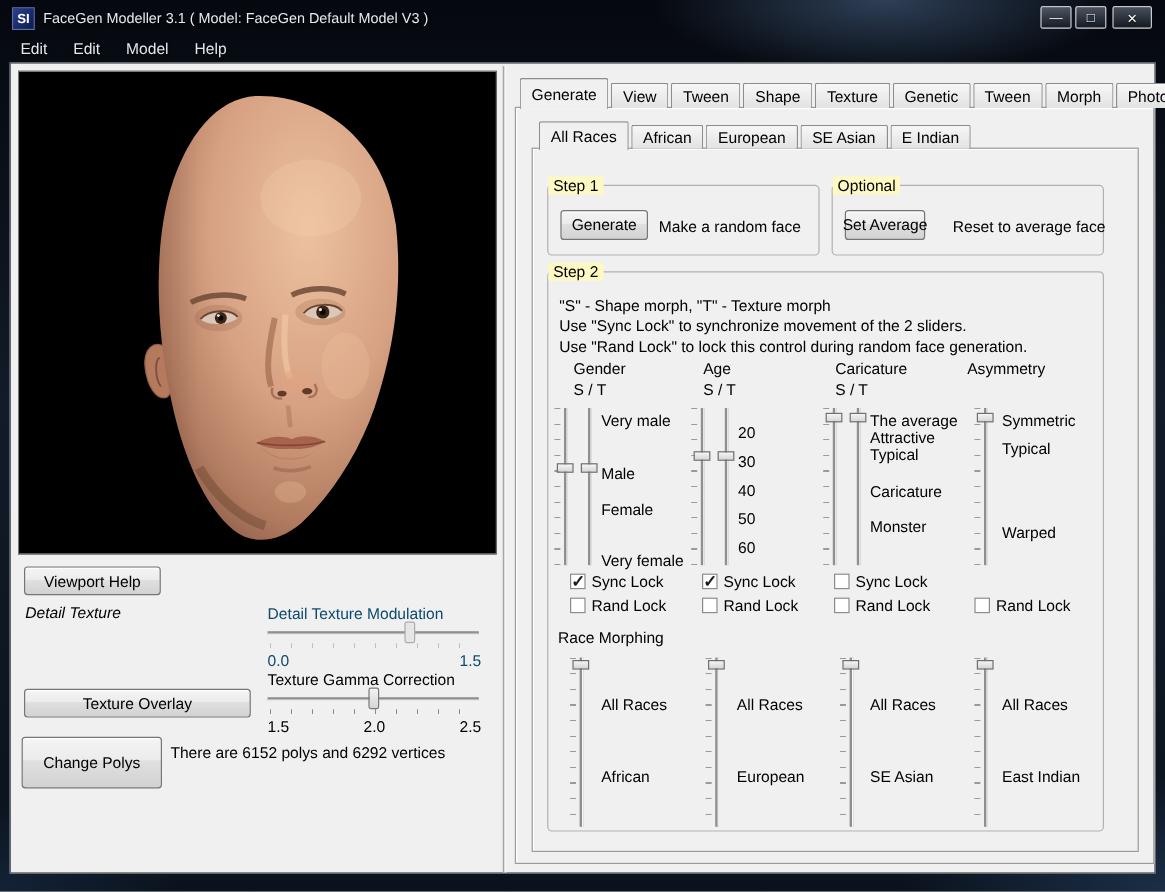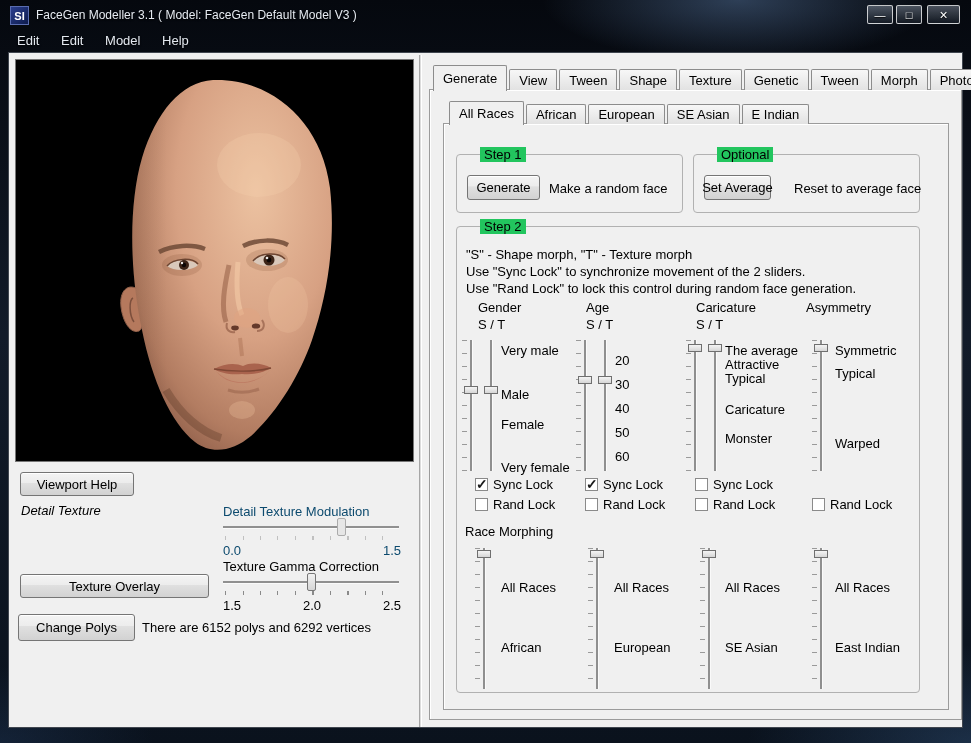--- a/index.html
+++ b/index.html
@@ -43,21 +43,21 @@
   .hticks{position:absolute;height:4px;background:repeating-linear-gradient(90deg,#8a8a8a 0 1px,transparent 1px 17.5px);}
   .hticks.disabled{background:repeating-linear-gradient(90deg,#c0c0c0 0 1px,transparent 1px 17.5px);}
   .splitter{position:absolute;width:3px;background:#dcdcdc;border-left:1px solid #a6a6a6;border-right:1px solid #fff;}
   .tabbar{position:absolute;display:flex;align-items:flex-end;z-index:6;}
   .tab{height:21px;line-height:21px;padding:0 9px;margin-right:2px;white-space:nowrap;
        border:1px solid #8c8c8c;border-bottom:none;border-radius:2px 2px 0 0;
        background:linear-gradient(180deg,#f7f7f7,#e2e2e2);}
   .tab.active{height:26px;line-height:25px;background:#f0f0f0;margin-bottom:-1px;}
   .panelframe{position:absolute;border:1px solid #9b9b9b;background:#f0f0f0;box-shadow:inset 1px 1px 0 #fff;}
   .gbox{position:absolute;border:1px solid #b1b1b1;border-radius:4px;}
-  .gtitle{position:absolute;top:-8px;left:23px;background:#22c55e;padding:0 4px;white-space:nowrap;}
+  .gtitle{position:absolute;top:-8px;left:0;background:#fef9c3;padding:0 4px;white-space:nowrap;}
   .vtrack{position:absolute;width:3px;background:#8f8f8f;border-right:1px solid #fafafa;}
   .vhandle{position:absolute;left:-6px;width:14px;height:8px;border:1px solid #6f6f6f;
            background:linear-gradient(180deg,#f4f4f4,#d6d6d6);}
   .vticks{position:absolute;width:5px;background:repeating-linear-gradient(180deg,#9a9a9a 0 1px,transparent 1px 13px);}
   .cb{position:absolute;width:13px;height:13px;border:1px solid #8a8a8a;background:#fff;}
   .cb.checked::after{content:"✓";position:absolute;left:0;top:-3px;font-size:14px;font-weight:bold;color:#1a1a1a;}
 </style>
 </head>
 <body>
 
@@ -158,21 +158,21 @@
     <span class="lbl" style="left:214px;top:506px;">Texture Gamma Correction</span>
     <div class="htrack" style="left:214px;top:528px;width:176px;">
       <div class="hhandle" style="left:84px;"></div>
     </div>
     <div class="hticks" style="left:216px;top:538px;width:173px;"></div>
     <span class="lbl" style="left:214px;top:545px;">1.5</span>
     <span class="lbl" style="left:294px;top:545px;">2.0</span>
     <span class="lbl" style="left:374px;top:545px;">2.5</span>
 
     <div class="btn" style="left:11px;top:521px;width:189px;height:24px;">Texture Overlay</div>
-    <div class="btn" style="left:9px;top:561px;width:117px;height:27px;">Change Polys</div>
+    <div class="btn" style="left:9px;top:561px;width:117px;height:43px;">Change Polys</div>
     <span class="lbl" style="left:133px;top:567px;">There are 6152 polys and 6292 vertices</span>
 
     <div class="splitter" style="left:410px;top:2px;height:672px;"></div>
 
     <div class="tabbar" style="left:424px;top:11px;height:26px;">
       <span class="tab active">Generate</span>
       <span class="tab">View</span>
       <span class="tab">Tween</span>
       <span class="tab">Shape</span>
       <span class="tab">Texture</span>

